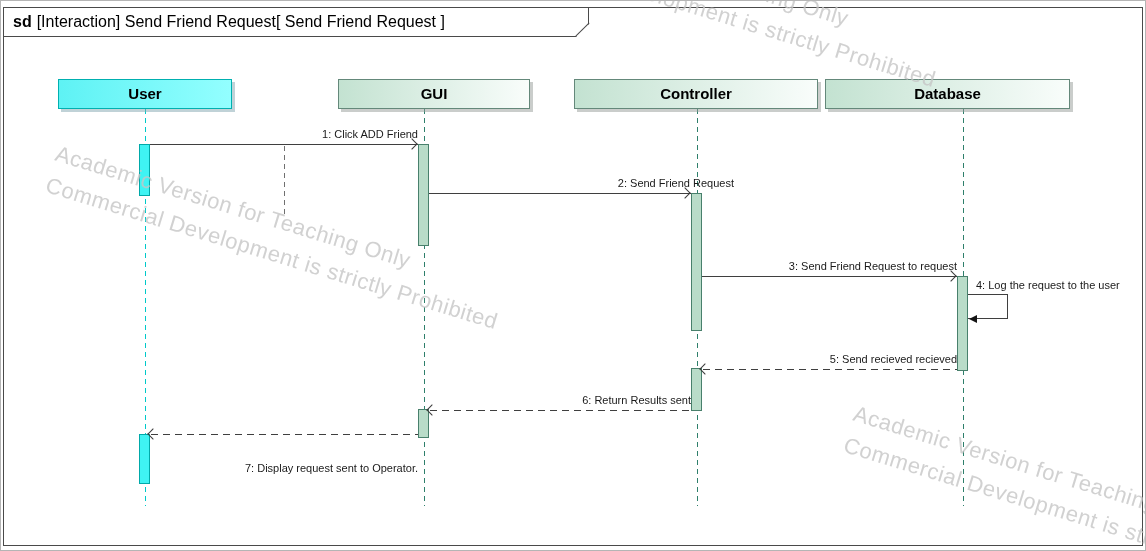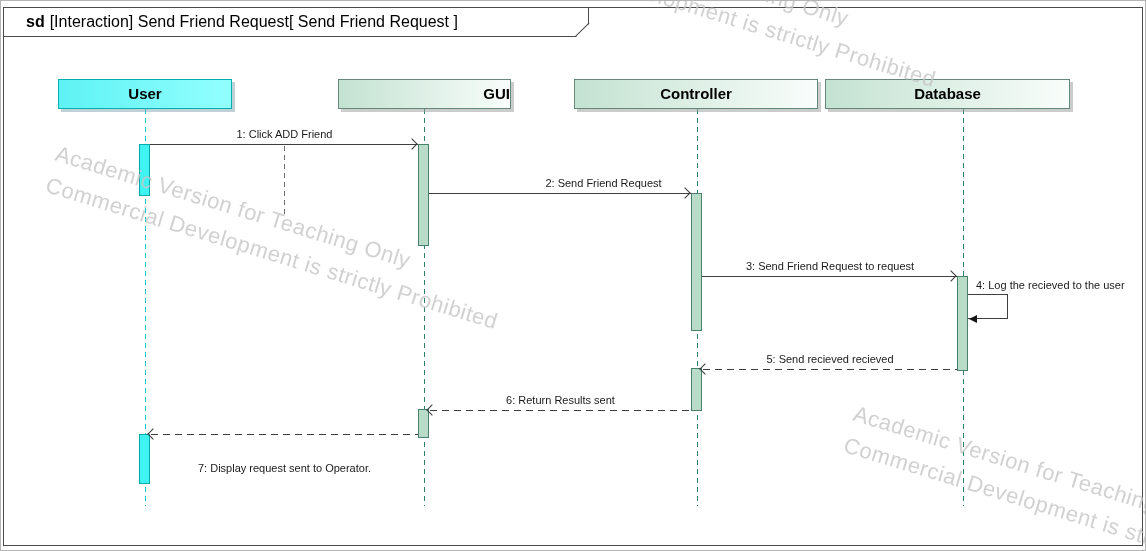--- a/index.html
+++ b/index.html
@@ -6,21 +6,21 @@
   .page{
     position:relative;width:1146px;height:551px;overflow:hidden;
     background:#fff;font-family:"Liberation Sans","DejaVu Sans",sans-serif;
     border:1px solid #b5b5b5;box-sizing:border-box;
   }
   
   .frame{position:absolute;left:2px;top:6px;width:1140px;height:539px;
     border:1px solid #4a4a4a;box-sizing:border-box;}
   .tab{position:absolute;left:2px;top:6px;width:586px;height:30px;background:#fff;
     border:1px solid #4a4a4a;box-sizing:border-box;line-height:28px;font-size:16px;color:#000;
-    padding-left:22px;clip-path:polygon(0 0,100% 0,100% calc(100% - 13px),calc(100% - 13px) 100%,0 100%);
+    padding-left:9px;clip-path:polygon(0 0,100% 0,100% calc(100% - 13px),calc(100% - 13px) 100%,0 100%);
     z-index:4;}
   .tab .t-bold{font-weight:bold;margin-right:5px;}
   .tab-diag{position:absolute;left:572px;top:28px;width:19px;height:1px;background:#4a4a4a;
     transform:rotate(-45deg);z-index:5;}
   
   .wm{position:absolute;z-index:60;color:rgba(197,197,197,0.8);font-size:22px;
     line-height:33px;letter-spacing:0.5px;white-space:nowrap;
     transform:rotate(17deg);transform-origin:0 0;pointer-events:none;}
   .wm-top{left:498px;top:-106px;}
   .wm-mid{left:60px;top:136px;}
@@ -37,21 +37,21 @@
   .ll-cyan{background:repeating-linear-gradient(180deg,#00c9c9 0 5px,transparent 5px 9px);}
   .ll-green{background:repeating-linear-gradient(180deg,#2e7f6b 0 5px,transparent 5px 9px);}
   
   .bar{position:absolute;width:11px;box-sizing:border-box;z-index:12;}
   .bar-cyan{background:#3ff3f3;border:1px solid #00a9a9;}
   .bar-green{background:#b9dcc9;border:1px solid #48806c;}
   
   .mline{position:absolute;height:1px;z-index:14;}
   .mline.solid{background:#3f3f3f;}
   .mline.dash{background:repeating-linear-gradient(90deg,#3f3f3f 0 7px,transparent 7px 12px);}
-  .mlabel{position:absolute;font-size:11px;color:#1a1a1a;text-align:center;z-index:15;white-space:nowrap;}
+  .mlabel{position:absolute;font-size:11px;color:#1a1a1a;text-align:right;z-index:15;white-space:nowrap;}
   .chev{position:absolute;width:8px;height:8px;z-index:16;box-sizing:border-box;}
   .chev-r{border-top:1.3px solid #3a3a3a;border-right:1.3px solid #3a3a3a;transform:rotate(45deg);}
   .chev-l{border-bottom:1.3px solid #3a3a3a;border-left:1.3px solid #3a3a3a;transform:rotate(45deg);}
   .selfloop{position:absolute;left:967px;top:293px;width:40px;height:25px;box-sizing:border-box;
     border-top:1px solid #3f3f3f;border-right:1px solid #3f3f3f;border-bottom:1px solid #3f3f3f;z-index:14;}
   .selfarrow{position:absolute;left:968px;top:314px;width:0;height:0;z-index:16;
     border-top:4px solid transparent;border-bottom:4px solid transparent;border-right:8px solid #141414;}
   
   .note{position:absolute;left:228px;top:213px;width:97px;height:73px;box-sizing:border-box;
     background:linear-gradient(160deg,#fefefe,#ebebeb);border:1px solid #8f8f8f;z-index:20;
@@ -84,21 +84,21 @@
     <div>Commercial Development is strictly Prohibited</div>
   </div>
   <div class="wm wm-bot">
     <div>Academic Version for Teaching Only</div>
     <div>Commercial Development is strictly Prohibited</div>
   </div>
 
   <div class="head head-cyan" style="left:57px;width:174px;">
     <span>User</span>
   </div>
-  <div class="head head-green" style="left:337px;width:173px;text-align:right;">
+  <div class="head head-green" style="left:337px;width:192px;">
     <span>GUI</span>
   </div>
   <div class="head head-green" style="left:573px;width:244px;">
     <span>Controller</span>
   </div>
   <div class="head head-green" style="left:824px;width:245px;">
     <span>Database</span>
   </div>
 
   <div class="ll ll-cyan" style="left:144px;"></div>
@@ -126,21 +126,21 @@
     <span class="chev chev-r" style="left:680px;top:188px;"></span>
   </div>
 
   <div>
     <div class="mlabel" style="left:702px;width:254px;top:259px;">3: Send Friend Request to request</div>
     <div class="mline solid" style="left:701px;top:275px;width:255px;"></div>
     <span class="chev chev-r" style="left:946px;top:271px;"></span>
   </div>
 
   <div>
-    <div class="mlabel" style="left:975px;top:278px;text-align:left;">4: Log the recieved to the user</div>
+    <div class="mlabel" style="left:975px;top:278px;text-align:left;">4: Log the request to the user</div>
     <div class="selfloop"></div>
     <div class="selfarrow"></div>
   </div>
 
   <div>
     <div class="mlabel" style="left:702px;width:254px;top:352px;">5: Send recieved recieved</div>
     <div class="mline dash" style="left:702px;top:368px;width:254px;"></div>
     <span class="chev chev-l" style="left:700px;top:364px;"></span>
   </div>
 

